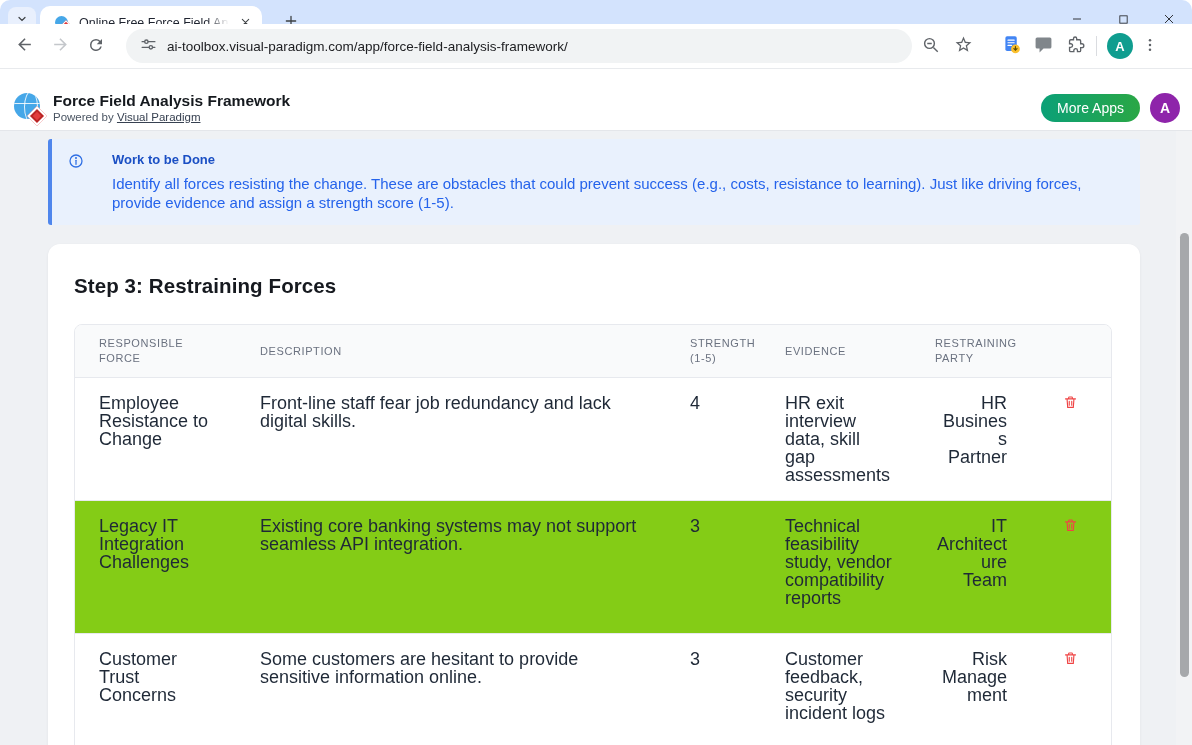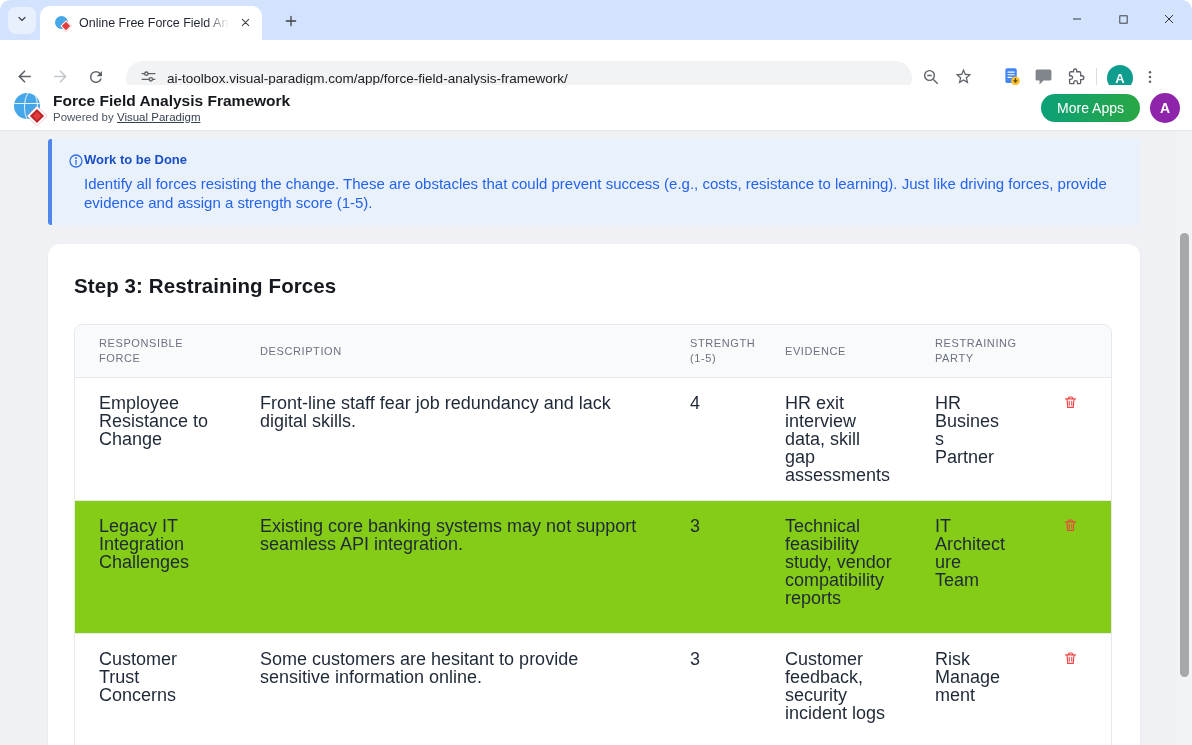--- a/index.html
+++ b/index.html
@@ -26,21 +26,21 @@
   .tab-search{position:absolute;left:8px;top:7px;width:28px;height:27px;border:none;border-radius:8px;background:#e9f0fd;display:flex;align-items:center;justify-content:center;cursor:pointer;}
   .tab{position:absolute;left:40px;top:6px;width:222px;height:34px;background:#fff;border-radius:10px 10px 0 0;display:flex;align-items:center;padding:0 8px 0 15px;}
   .favicon{position:relative;width:16px;height:16px;flex:0 0 16px;}
   .tab-title{margin-left:8px;font-size:12.5px;color:#1f2430;white-space:nowrap;overflow:hidden;width:150px;-webkit-mask-image:linear-gradient(90deg,#000 85%,transparent);}
   .tab-close{margin-left:auto;border:none;background:transparent;width:18px;height:18px;display:flex;align-items:center;justify-content:center;cursor:pointer;border-radius:50%;}
   .new-tab{position:absolute;left:278px;top:9px;width:26px;height:26px;border:none;background:transparent;display:flex;align-items:center;justify-content:center;cursor:pointer;border-radius:50%;}
   .win-controls{position:absolute;right:0;top:0;height:40px;display:flex;align-items:center;}
   .win-btn{width:46px;height:40px;border:none;background:transparent;display:flex;align-items:center;justify-content:center;cursor:pointer;}
 
   
-  .toolbar{position:absolute;top:56px;left:0;width:100%;height:45px;background:#fff;border-bottom:1px solid #e8eaed;display:flex;align-items:center;}
+  .toolbar{position:absolute;top:24px;left:0;width:100%;height:45px;background:#fff;border-bottom:1px solid #e8eaed;display:flex;align-items:center;}
   .nav-btn{border:none;background:transparent;width:32px;height:32px;display:flex;align-items:center;justify-content:center;cursor:pointer;border-radius:50%;}
   .nav-btn.back{margin-left:8px;}
   .nav-btn.fwd{margin-left:4px;}
   .nav-btn.reload{margin-left:4px;}
   .omnibox{margin-left:14px;width:786px;height:34px;background:#f1f3f4;border-radius:17px;display:flex;align-items:center;padding:0 14px;cursor:text;}
   .url-text{margin-left:10px;font-size:13.5px;color:#202124;white-space:nowrap;overflow:hidden;}
   .tb-icon{border:none;background:transparent;width:30px;height:30px;display:flex;align-items:center;justify-content:center;cursor:pointer;border-radius:50%;margin-left:2px;}
   .tb-sep{width:1px;height:20px;background:#dadce0;margin:0 6px;}
   .profile-chip{width:26px;height:26px;border-radius:50%;background:var(--teal);color:#fff;font-size:13px;font-weight:700;display:flex;align-items:center;justify-content:center;margin-left:4px;cursor:pointer;border:none;}
 
@@ -55,32 +55,32 @@
   .app-title{font-size:15.5px;font-weight:700;color:#15191e;line-height:18px;}
   .app-sub{font-size:11.5px;color:#4b5563;line-height:14px;}
   .app-sub a{color:#374151;text-decoration:underline;cursor:pointer;}
   .more-apps{margin-left:auto;height:28px;padding:0 16px;border:none;border-radius:14px;background:linear-gradient(90deg,var(--green-a),var(--green-b));color:#fff;font-size:14px;font-weight:500;cursor:pointer;}
   .user-avatar{width:30px;height:30px;border-radius:50%;background:var(--purple);color:#fff;font-weight:700;font-size:14px;display:flex;align-items:center;justify-content:center;margin:0 12px 0 10px;cursor:pointer;}
 
   
   .content{position:absolute;top:131px;left:0;width:1176px;height:614px;background:var(--content-bg);overflow:hidden;}
   .banner{margin:8px 36px 0 48px;background:var(--banner-bg);border-left:4px solid var(--banner-border);border-radius:3px;padding:13px 22px 13px 16px;display:flex;}
   .banner-icon{flex:0 0 16px;margin-top:1px;}
-  .banner-text{margin-left:0;}
+  .banner-text{margin-left:28px;}
   .banner-title{font-size:13px;font-weight:700;color:var(--banner-title);margin-bottom:7px;}
   .banner-body{font-size:15px;color:var(--accent-blue);line-height:19px;}
 
   .card{margin:19px 36px 0 48px;background:#fff;border-radius:12px;box-shadow:0 1px 3px rgba(16,24,40,.06);padding:30px 26px 0 26px;min-height:520px;}
   .card h1{font-size:20.5px;font-weight:600;color:#16191f;letter-spacing:.1px;margin-bottom:26px;}
 
   table{border-collapse:separate;border-spacing:0;table-layout:fixed;width:1036px;border:1px solid #e7e9ee;border-radius:8px;overflow:hidden;}
   thead th{background:#f9fafb;text-align:left;font-size:11px;font-weight:500;color:#6b7280;letter-spacing:.6px;padding:11px 10px 11px 24px;line-height:15px;vertical-align:middle;}
   tbody td{font-size:18px;color:var(--text-dark);line-height:18px;vertical-align:top;padding:16px 16px 16px 24px;border-top:1px solid #e7e9ee;overflow-wrap:anywhere;}
   tbody tr.alt td{background:#84cc16;}
-  td.cell-party{padding-right:22px;}
+  td.cell-party{padding-right:22px;text-align:right;}
   td.cell-action{text-align:center;padding:16px 0 0 0;}
   .del-btn{border:none;background:transparent;cursor:pointer;padding:0;line-height:0;}
   tr.r1{height:113px;} tr.r2{height:133px;} tr.r3{height:115px;} tr.stub{height:42px;}
 
   
   .scroll-track{position:absolute;top:131px;right:0;width:16px;height:614px;background:#f2f3f5;}
   .scroll-thumb{position:absolute;top:102px;right:3px;width:9px;height:444px;border-radius:5px;background:#a6a8ab;cursor:pointer;}
 </style>
 </head>
 <body>

